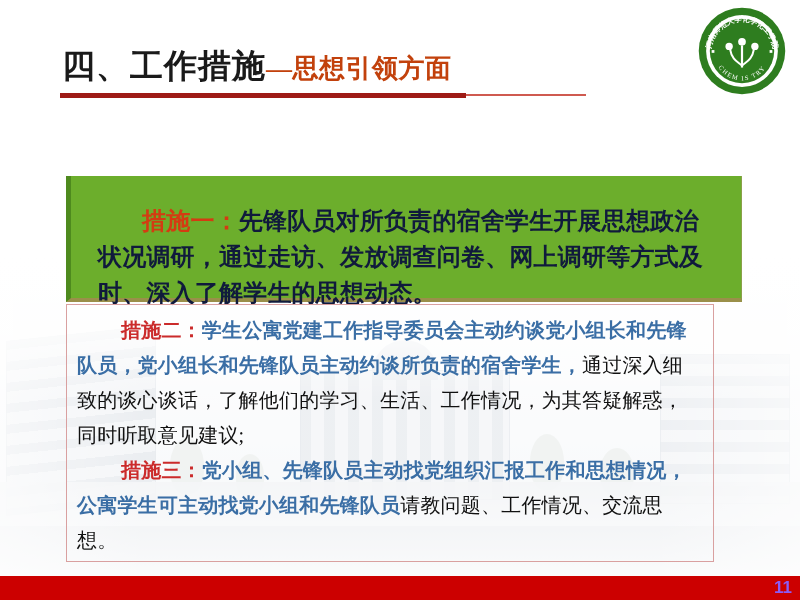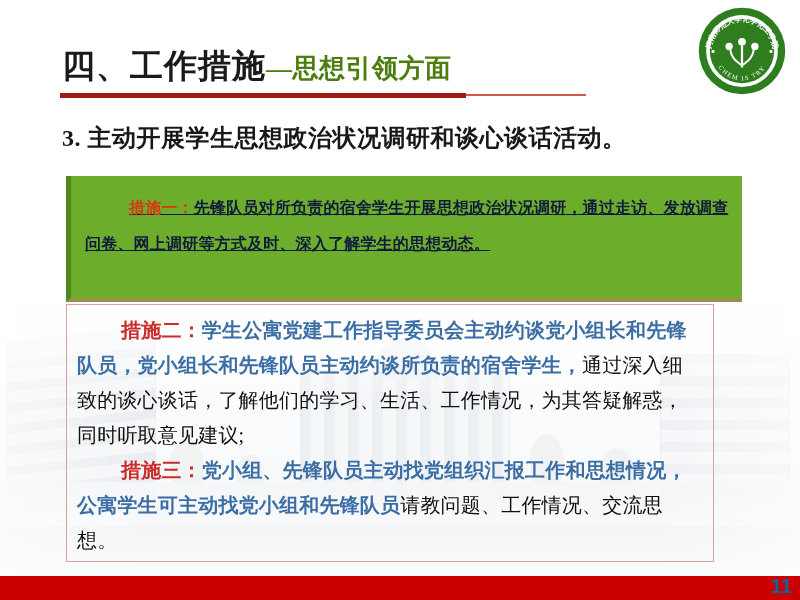--- a/index.html
+++ b/index.html
@@ -112,21 +112,21 @@
   .heading .main {
     font-size: 33px;
     font-weight: bold;
     color: #1a1a1a;
     letter-spacing: 1px;
     text-align: center;
   }
   .heading .sub {
     font-size: 26px;
     font-weight: bold;
-    color: #4d7c0f;
+    color: #c2410c;
     letter-spacing: 0.5px;
   }
   .rule-thick {
     position: absolute;
     left: 60px;
     top: 93px;
     width: 406px;
     height: 5px;
     background: #9e1b16;
   }
@@ -159,28 +159,27 @@
     width: 676px;
     height: 126px;
     background: #6cae2c;
     border-left: 5px solid #4e8a1e;
     border-bottom: 4px solid #9a8f4a;
     border-right: 1px solid #8aa04a;
     box-sizing: border-box;
     padding: 10px 8px 6px 10px;
   }
   .green-box p {
-    margin: 4px;
-    font-size: 16px;
+    margin: 17px;
+    font-size: 24px;
     line-height: 36px;
     font-weight: bold;
     color: #101a3c;
     text-indent: 44px;
     letter-spacing: 0.2px;
-    text-decoration: underline;
   }
   .green-box .lead {
     color: #d43b12;
     font-weight: bold;
   }
 
   
   .white-box {
     position: absolute;
     left: 66px;
@@ -220,22 +219,22 @@
     left: 0;
     bottom: 0;
     width: 800px;
     height: 24px;
     background: #cc0000;
   }
   .page-num {
     position: absolute;
     right: 8px;
     bottom: 2px;
-    color: #0369a1;
-    font-size: 20px;
+    color: #8b5cf6;
+    font-size: 17px;
     font-weight: bold;
     font-family: "Liberation Sans", sans-serif;
   }
 </style>
 </head>
 <body>
 
 <div class="slide">
 
   <div class="bg-photo">
@@ -279,21 +278,20 @@
       <rect x="80" y="49" width="3" height="3" fill="#ffffff"></rect>
     </svg>
   </div>
 
   <div class="heading">
     <span class="main">四、工作措施</span><span class="sub">—思想引领方面</span>
   </div>
   <div class="rule-thick"></div>
   <div class="rule-thin"></div>
 
-  <div class="item-line">3. 主动开展学生思想政治状况调研和谈心谈话活动。</div>
 
   <div class="green-box">
     <p><span class="lead">措施一：</span><span>先锋队员对所负责的宿舍学生开展思想政治状况调研，通过走访、发放调查问卷、网上调研等方式及时、深入了解学生的思想动态。</span></p>
   </div>
 
   <div class="white-box">
     <p class="m2"><span class="lead-red">措施二：</span><span class="blue-bold">学生公寓党建工作指导委员会主动约谈党小组长和先锋队员，党小组长和先锋队员主动约谈所负责的宿舍学生，</span><span class="plain-black">通过深入细致的谈心谈话，了解他们的学习、生活、工作情况，为其答疑解惑，同时听取意见建议;</span></p>
     <p class="m3"><span class="lead-red">措施三：</span><span class="blue-bold">党小组、先锋队员主动找党组织汇报工作和思想情况，公寓学生可主动找党小组和先锋队员</span><span class="plain-black">请教问题、工作情况、交流思想。</span></p>
   </div>
 

